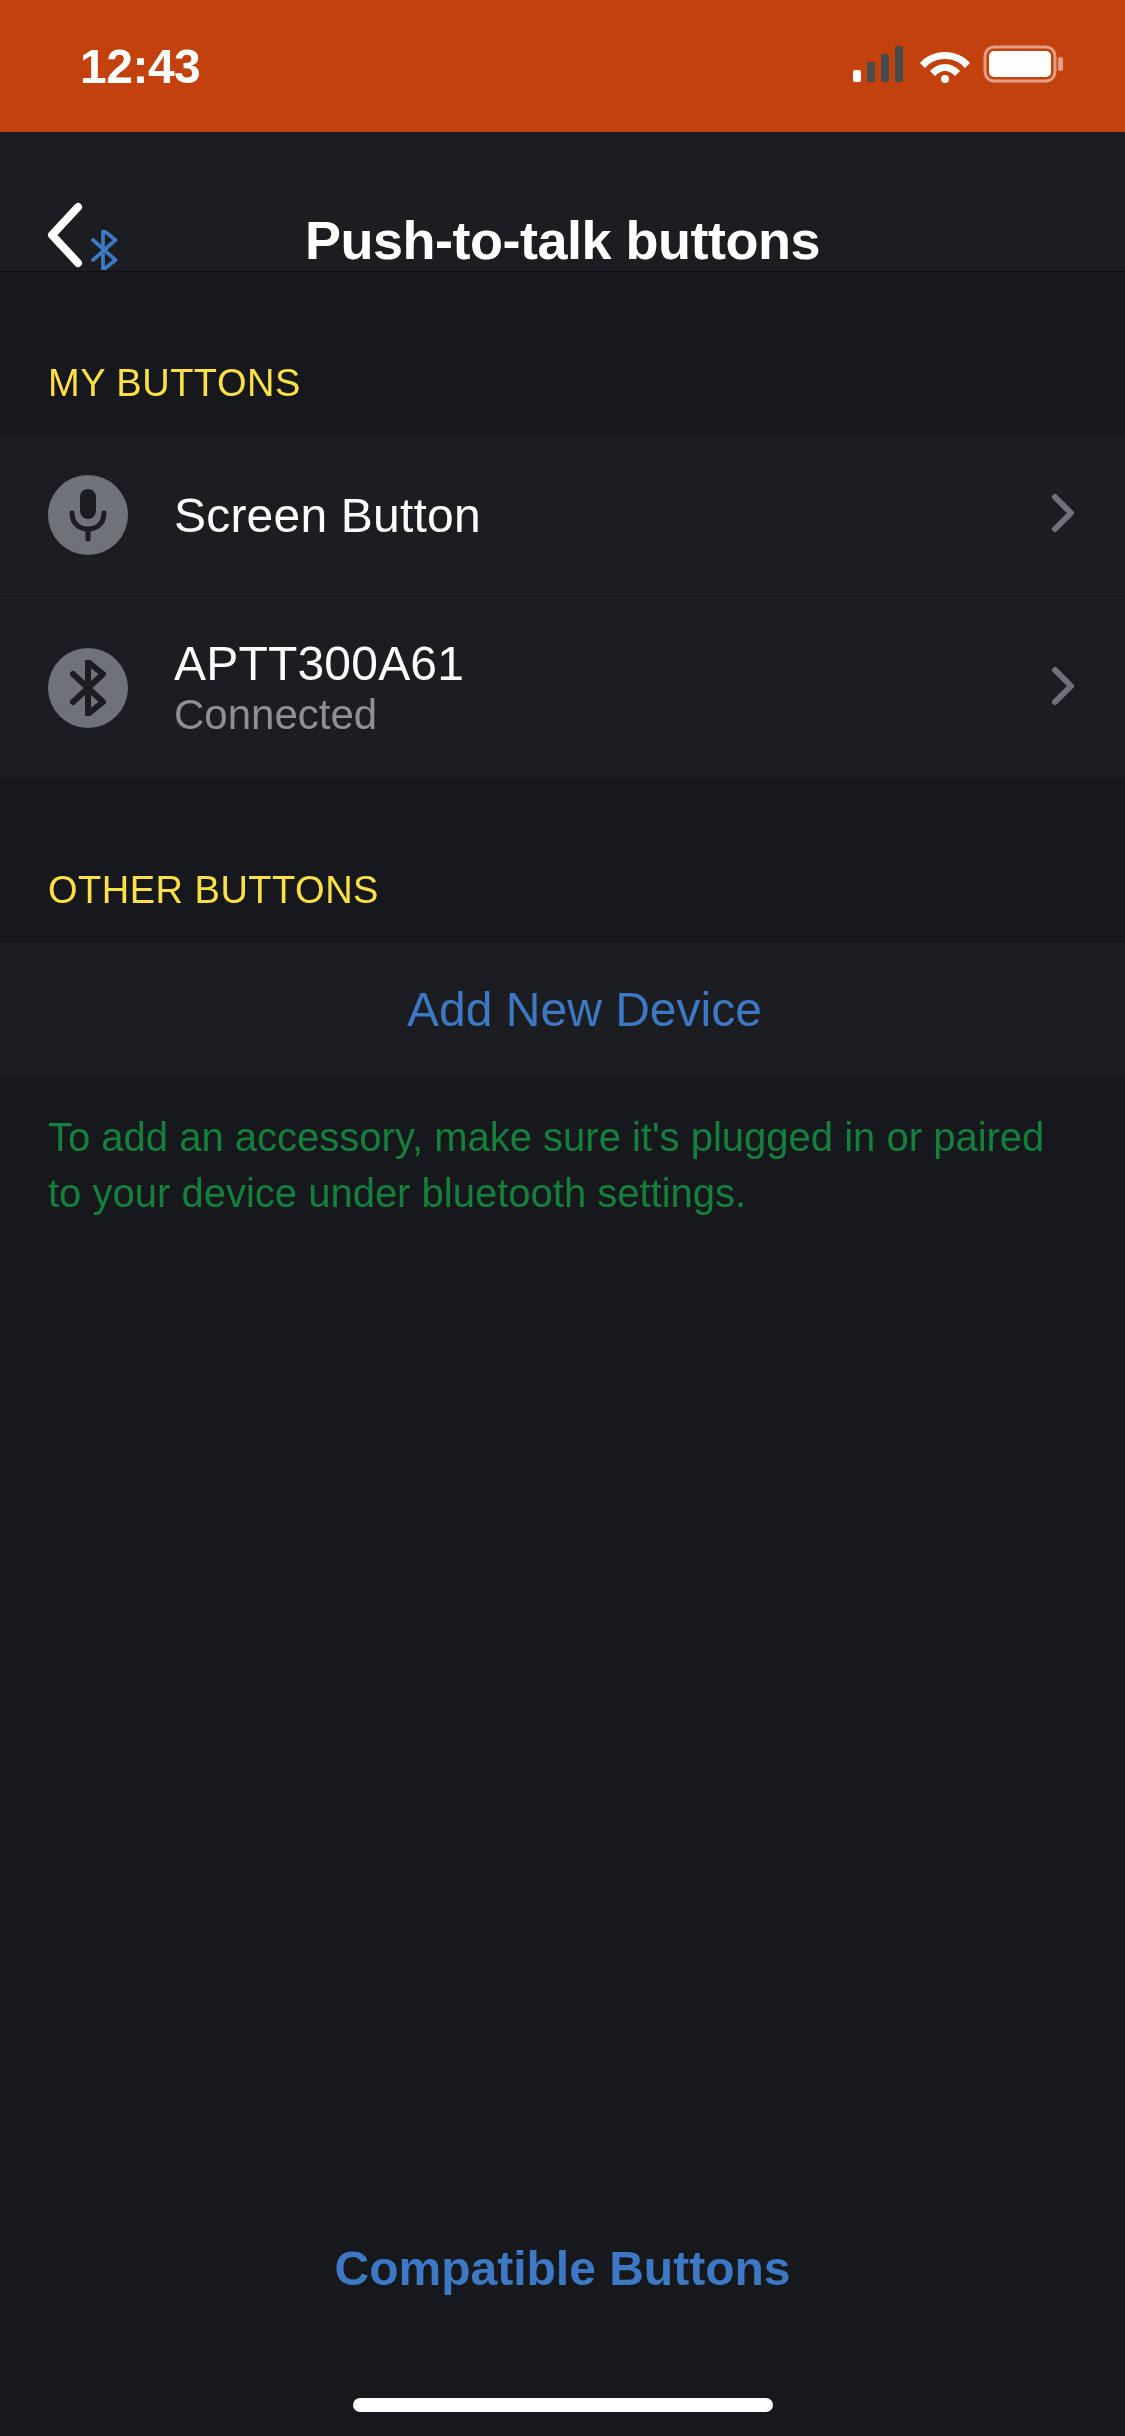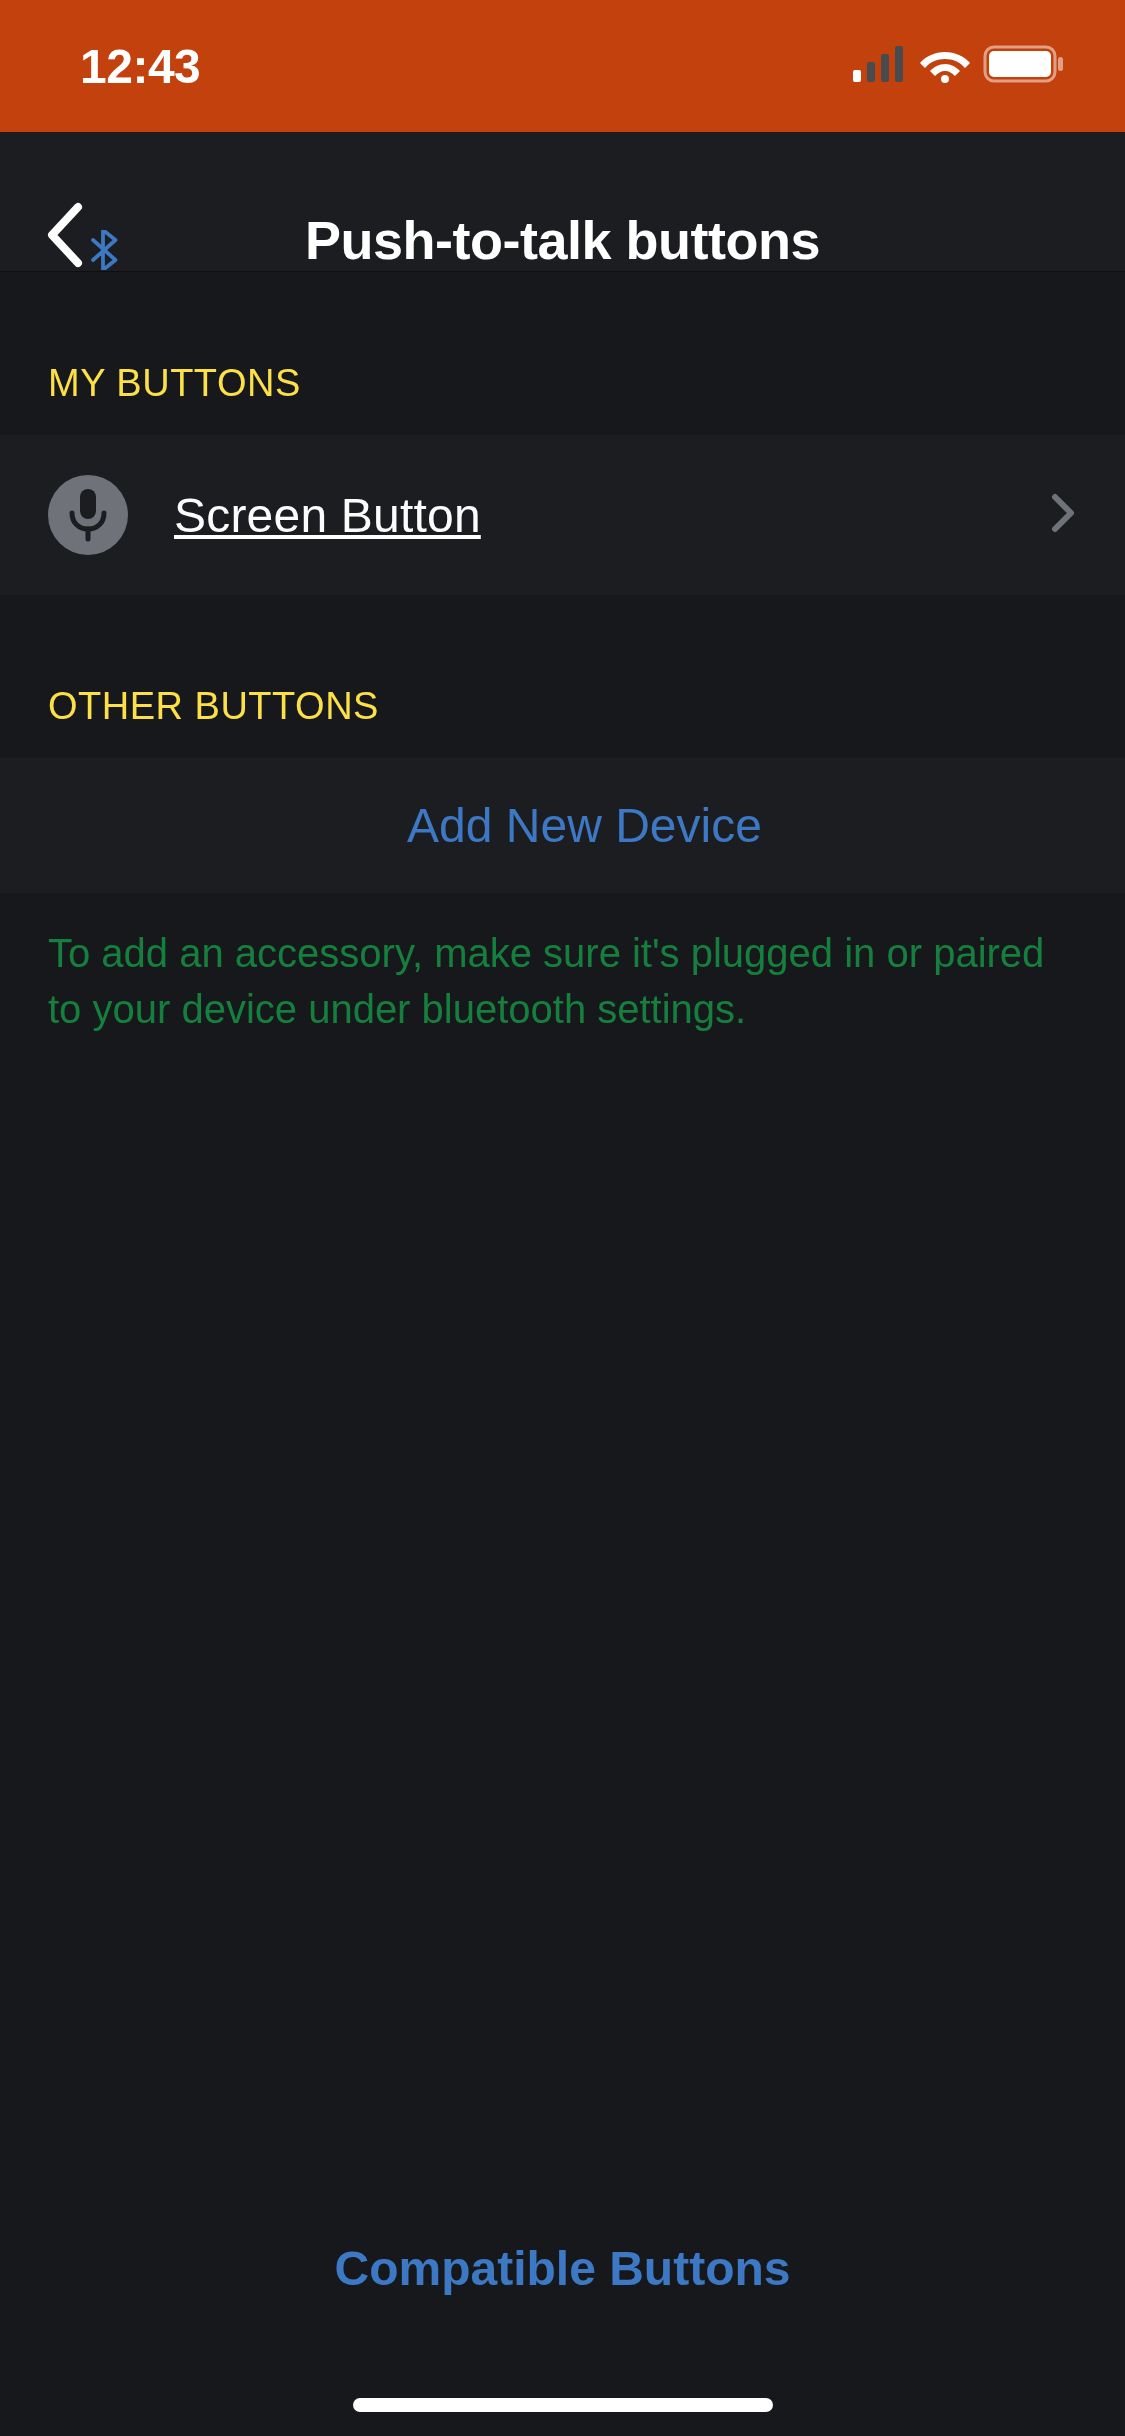--- a/index.html
+++ b/index.html
@@ -84,21 +84,20 @@
       border-radius: 50%;
       background: #6f7278;
       display: flex;
       align-items: center;
       justify-content: center;
       margin-right: 46px;
       flex-shrink: 0;
     }
     .item-content {
       flex: 1;
-      text-decoration: underline;
     }
     .item-title {
       font-size: 48px;
       font-weight: 400;
       color: #fcfcfd;
       letter-spacing: 0.2px;
     }
     .item-subtitle {
       font-size: 42px;
       font-weight: 400;
@@ -204,20 +203,36 @@
     <div class="item-content">
       <div class="item-title">Screen Button</div>
     </div>
     <span class="chevron">
       <svg width="28" height="44" viewBox="0 0 28 44">
         <path d="M6 6 L22 22 L6 38" stroke="#6f7278" stroke-width="6" fill="none" stroke-linecap="round" stroke-linejoin="round"></path>
       </svg>
     </span>
   </div>
 
+  <div class="list-item">
+    <div class="item-icon-wrap">
+      <svg width="38" height="56" viewBox="0 0 38 56">
+        <path d="M19 2 L19 54 L34 42 L4 14 M19 2 L34 14 L4 42" stroke="#1c1d20" stroke-width="6" fill="none" stroke-linejoin="round" stroke-linecap="round"></path>
+      </svg>
+    </div>
+    <div class="item-content">
+      <div class="item-title">APTT300A61</div>
+      <div class="item-subtitle">Connected</div>
+    </div>
+    <span class="chevron">
+      <svg width="28" height="44" viewBox="0 0 28 44">
+        <path d="M6 6 L22 22 L6 38" stroke="#6f7278" stroke-width="6" fill="none" stroke-linecap="round" stroke-linejoin="round"></path>
+      </svg>
+    </span>
+  </div>
 </div>
 
 <div class="section-header">OTHER BUTTONS</div>
 
 <div class="add-device-row">
   <span class="add-device-btn">Add New Device</span>
 </div>
 
 <div class="helper-text">To add an accessory, make sure it's plugged in or paired to your device under bluetooth settings.</div>
 

